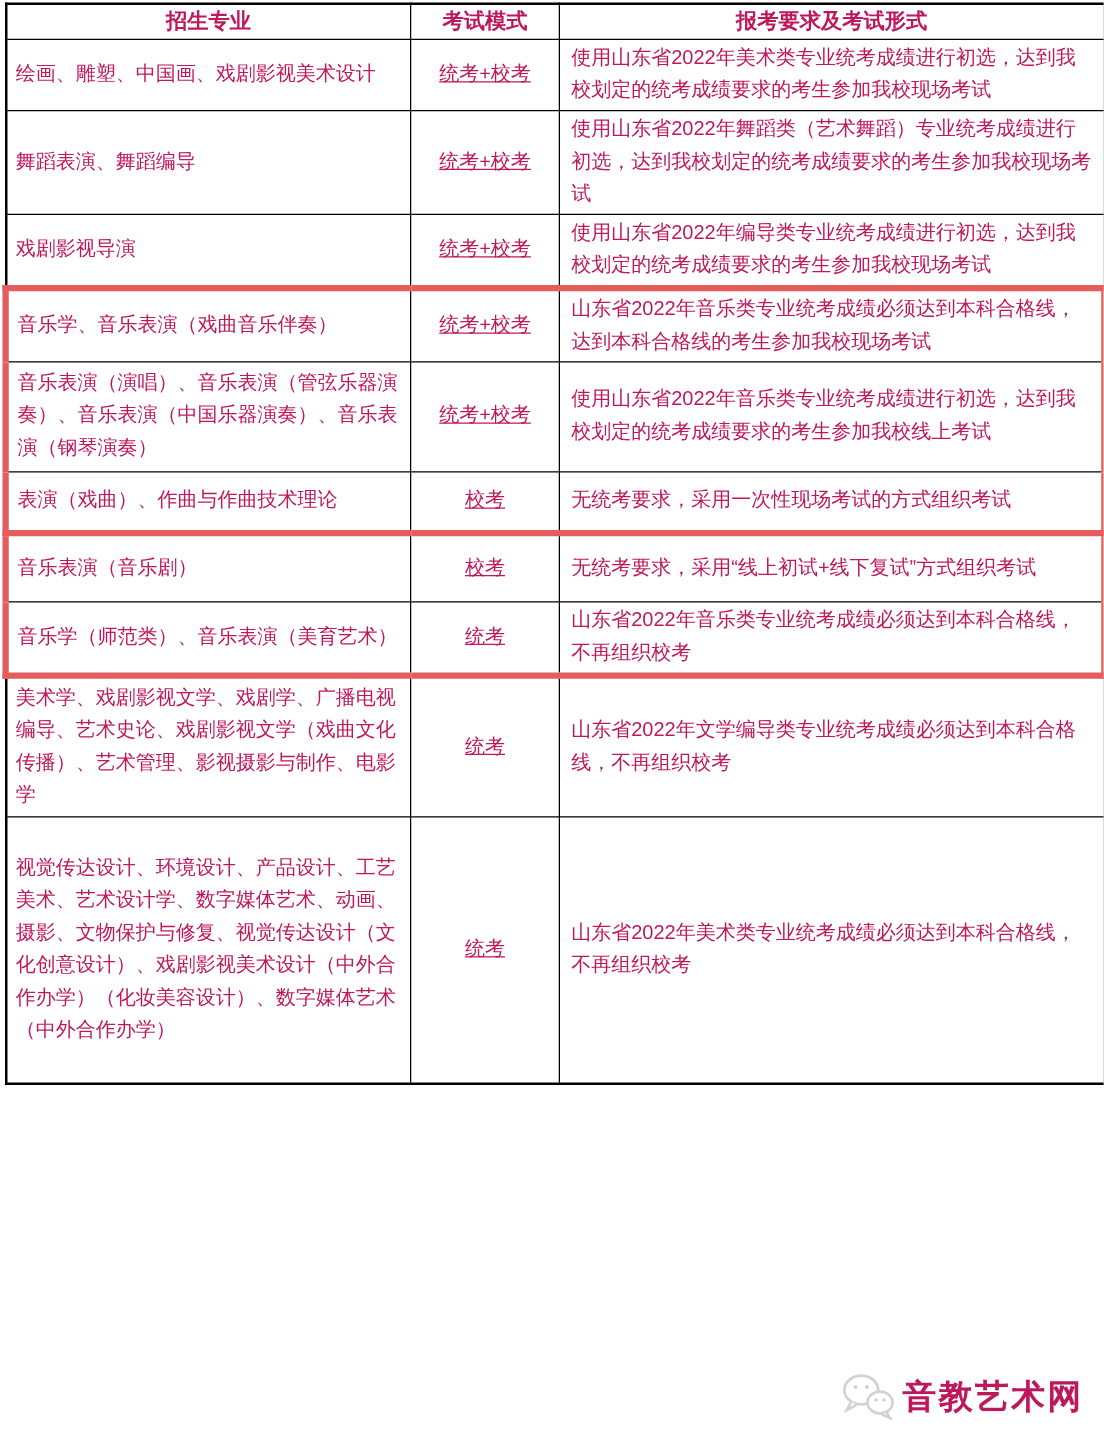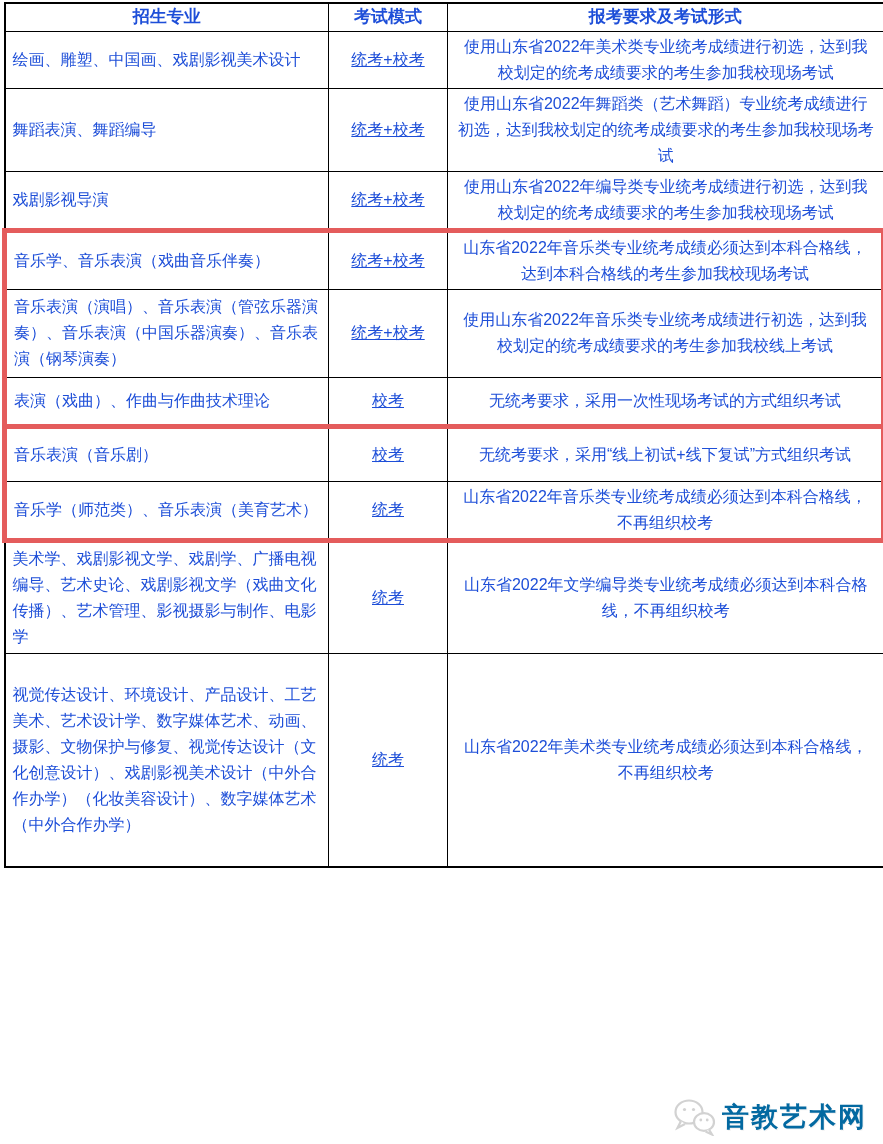--- a/index.html
+++ b/index.html
@@ -20,56 +20,56 @@
     border-collapse: collapse;
     table-layout: fixed;
     width: 879px;
     margin: 2px 0 0 2px;
     border: 2px solid #000000;
   }
   th, td {
     border: 1.5px solid #000000;
     font-size: 16px;
     line-height: 26px;
-    color: #1d4ed8;
+    color: #be185d;
     vertical-align: middle;
     box-sizing: border-box;
     word-break: break-all;
   }
   th {
     font-size: 17px;
     font-weight: bold;
     text-align: center;
     height: 28px;
     padding: 0 4px;
     line-height: 20px;
   }
   td.c1 { text-align: left;   padding: 2px 8px 2px 7px; margin-top: 36px; }
   td.c2 { text-align: center; padding: 2px 2px; text-decoration: underline; }
-  td.c3 { text-align: center;   padding: 2px 8px 2px 9px; }
+  td.c3 { text-align: left;   padding: 2px 8px 2px 9px; }
 
   
   tr.hl td:first-child { border-left: 5px solid var(--hl, #e45c5c); }
   tr.hl td:last-child  { border-right: 5px solid var(--hl, #e45c5c); }
   tr.hl-first td       { border-top: 5px solid var(--hl, #e45c5c); }
   tr.hl-last td        { border-bottom: 5px solid var(--hl, #e45c5c); }
 
   .watermark {
     position: absolute;
     right: 16px;
     bottom: 8px;
     display: flex;
     align-items: center;
     gap: 6px;
     pointer-events: none;
   }
   .watermark .wm-text {
     font-size: 27px;
     letter-spacing: 2px;
-    color: #0369a1;
+    color: #be185d;
     font-weight: bold;
     text-shadow: 1px 1px 0 #f2f2f2;
     white-space: nowrap;
   }
   .watermark svg { display: block; }
 </style>
 </head>
 <body>
 
 <div class="page">

